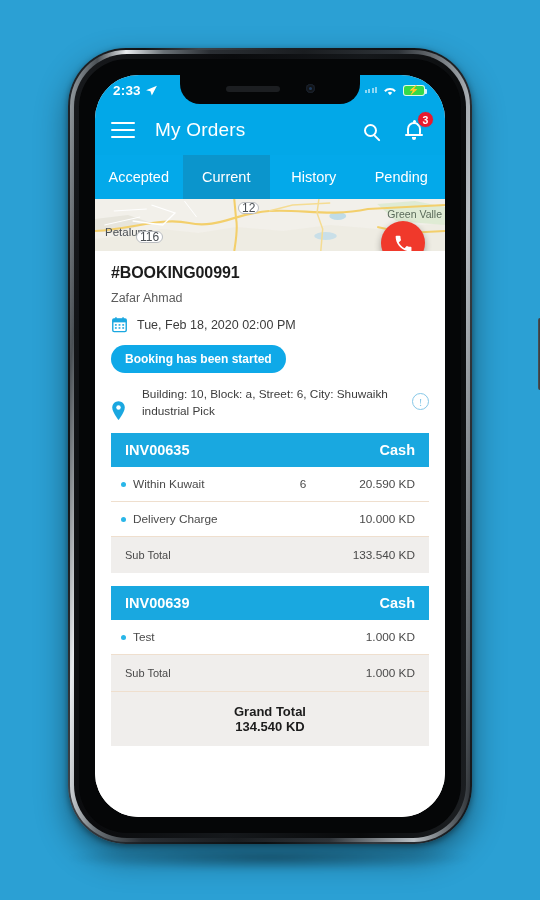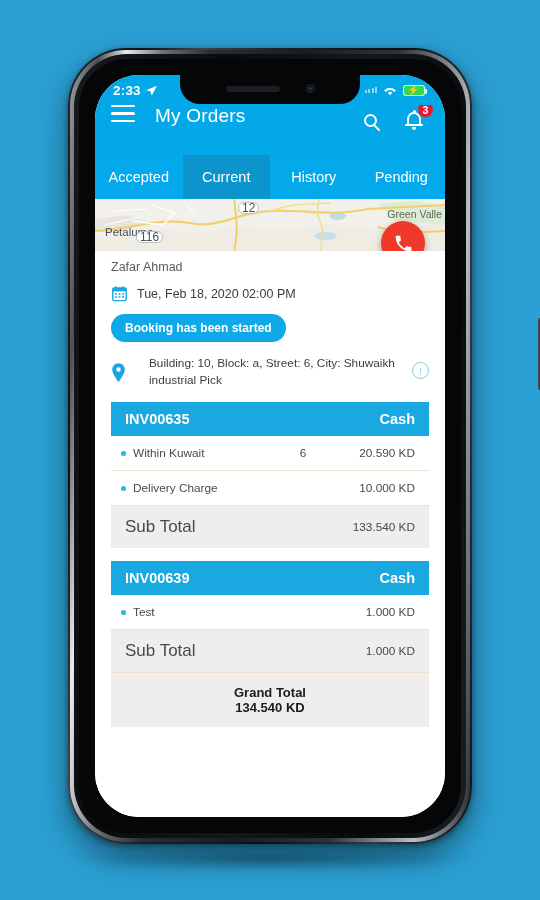--- a/index.html
+++ b/index.html
@@ -164,20 +164,21 @@
   .frontcam::after {
     content:""; display:block; width:3px; height:3px; border-radius:50%;
     background:#1e3a5c; margin:3px auto;
   }
 
   
   .appbar {
     height: 50px;
     background: #02a8e8;
     display: flex;
+    align-items: center;
     padding: 0 16px 0 16px;
     gap: 14px;
   }
   .hamburger { width: 24px; display: flex; flex-direction: column; gap: 5px; cursor: pointer; }
   .hamburger span { display: block; height: 2.3px; background: #fff; border-radius: 2px; }
 
   .appbar-title {
     color: #ffffff;
     font-size: 19px;
     flex: 1;
@@ -340,22 +341,22 @@
     background: #0fa9e8;
     color: #fff;
     font-size: 12px;
     font-weight: bold;
     padding: 7px 14px;
     border-radius: 16px;
   }
 
   .row-address {
     display: flex;
-    align-items: center;
-    gap: 23px;
+    align-items: flex-end;
+    gap: 16px;
     padding-top: 13px;
     position: relative;
   }
   .pin-icon { width: 15px; min-width: 15px; height: 19px; margin-top: 1px; }
   .pin-icon svg { width: 15px; height: 19px; }
   .address-text {
     font-size: 11.8px;
     color: #3c3c3c;
     line-height: 17px;
     padding-right: 34px;
@@ -406,21 +407,21 @@
   .li-qty { width: 52px; text-align: center; font-size: 11.8px; color: #4a4a4a; }
   .li-amt { width: 86px; text-align: right; font-size: 11.8px; color: #4a4a4a; }
 
   .inv-sub {
     display: flex; align-items: center;
     justify-content: space-between;
     background: #f0eeec;
     padding: 11px 14px;
     border-bottom: 1px solid #efdfce;
   }
-  .sub-label { font-size: 17px; color: #4a4a4a; }
+  .sub-label { font-size: 11px; color: #4a4a4a; }
   .sub-amt { font-size: 11.8px; color: #4a4a4a; }
 
   .inv-grand {
     display: flex; align-items: center;
     justify-content: space-between;
     background: #f0eeec;
     padding: 12px 14px;
     flex-direction: column;
   }
   .grand-label { font-size: 13px; font-weight: bold; color: #1c1c1c; }
@@ -525,20 +526,21 @@
 
         <div class="fab-call">
           <svg viewBox="0 0 24 24">
             <path d="M6.6 10.8c1.4 2.8 3.8 5.1 6.6 6.6l2.2-2.2c.3-.3.7-.4 1-.2 1.2.4 2.4.6 3.7.6.6 0 1 .4 1 1V20c0 .6-.4 1-1 1C10.6 21 3 13.4 3 4c0-.6.4-1 1-1h3.5c.6 0 1 .4 1 1 0 1.3.2 2.5.6 3.7.1.3 0 .7-.2 1l-2.3 2.1z"></path>
           </svg>
         </div>
       </div>
 
       <div class="content">
 
+        <div class="booking-id">#BOOKING00991</div>
         <div class="customer-name">Zafar Ahmad</div>
 
         <div class="row-date">
           <span class="cal-icon">
             <svg viewBox="0 0 24 24">
               <rect x="2.5" y="4" width="19" height="18" rx="2" fill="none" stroke="#1aa7e0" stroke-width="2"></rect>
               <rect x="2.5" y="4" width="19" height="5" fill="#1aa7e0"></rect>
               <rect x="6" y="1.5" width="2" height="4" rx="1" fill="#1aa7e0"></rect>
               <rect x="16" y="1.5" width="2" height="4" rx="1" fill="#1aa7e0"></rect>
               <rect x="5.5" y="11.5" width="2.6" height="2.2" fill="#1aa7e0"></rect>

